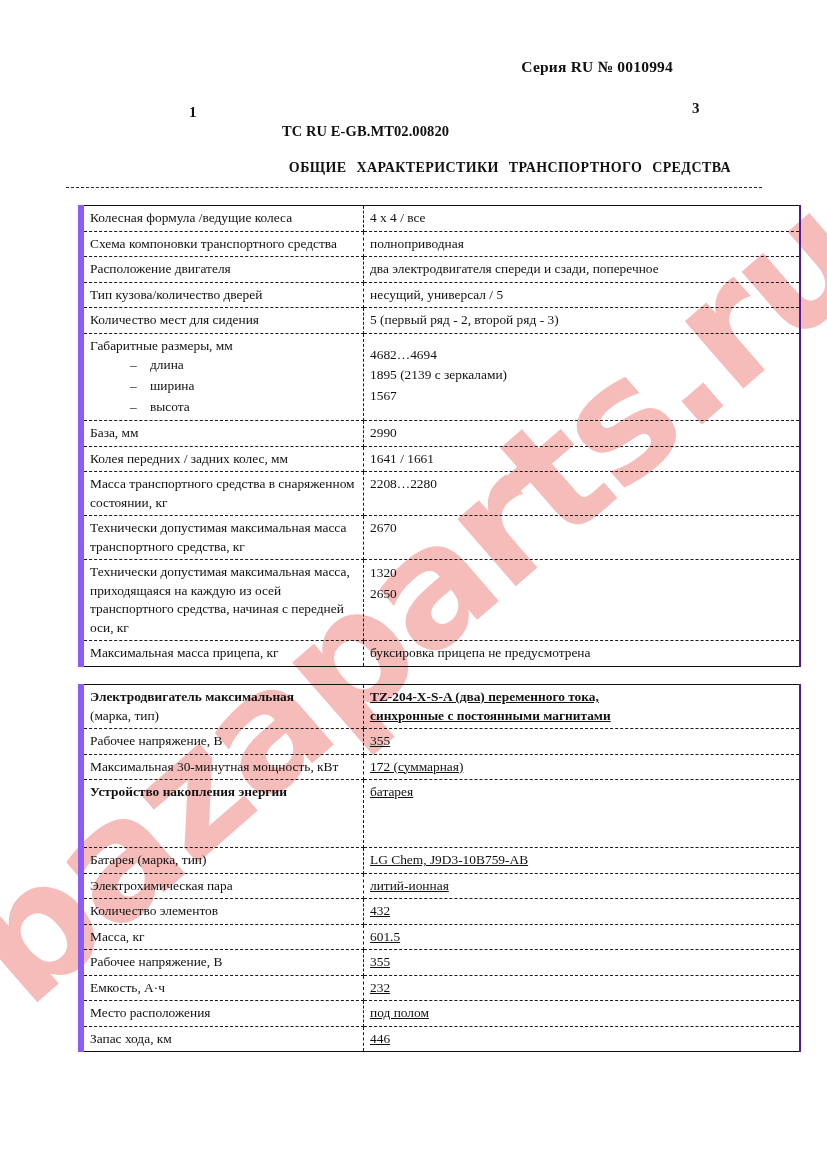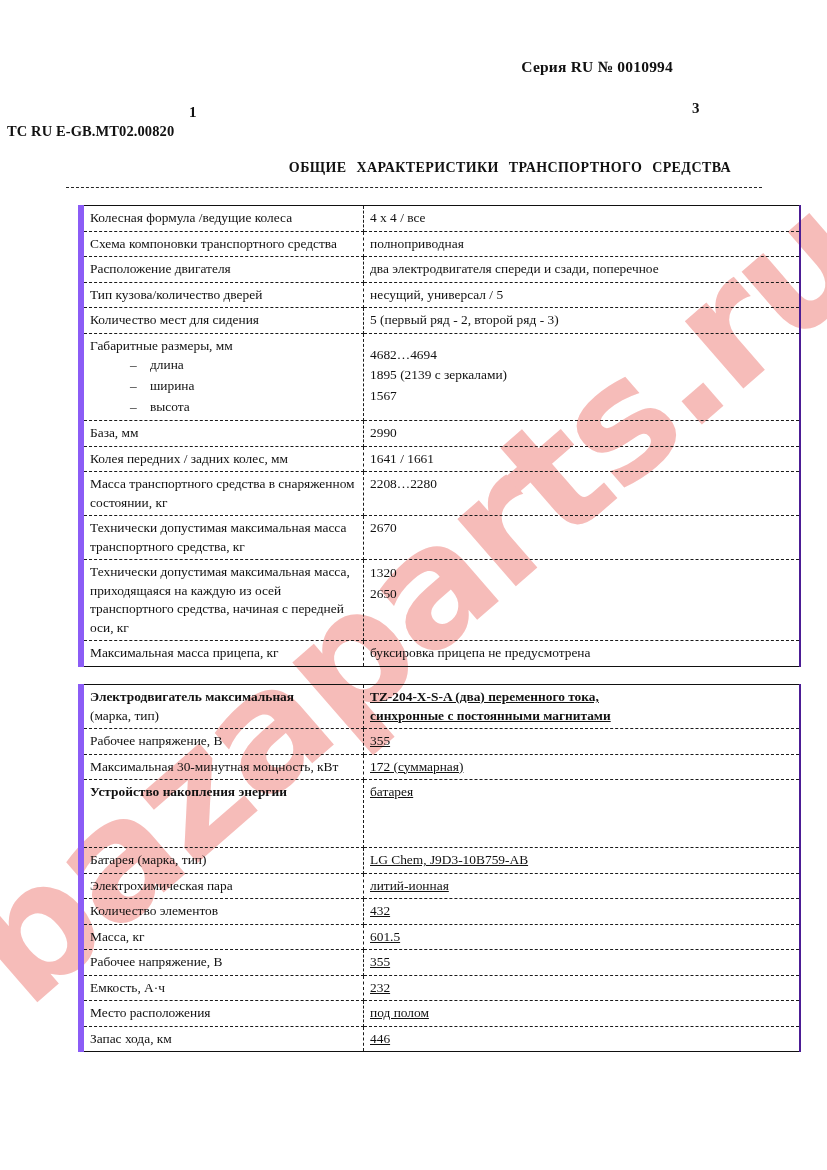--- a/index.html
+++ b/index.html
@@ -63,22 +63,23 @@
   .pagenum {
     position: absolute;
     font-weight: 700;
     font-size: 15px;
   }
   .pagenum-left  { left: 189px; top: 104px; }
   .pagenum-right { left: 692px; top: 100px; }
 
   .doc-code {
     position: absolute;
-    left: 7px; right: 0;
+    left: 0; right: 0;
     top: 123px;
+    text-align: center;
     font-weight: 700;
     font-size: 14.5px;
     letter-spacing: 0.1px;
   }
 
   .doc-title {
     position: absolute;
     left: 0; right: 0;
     top: 160px;
     text-align: right;

